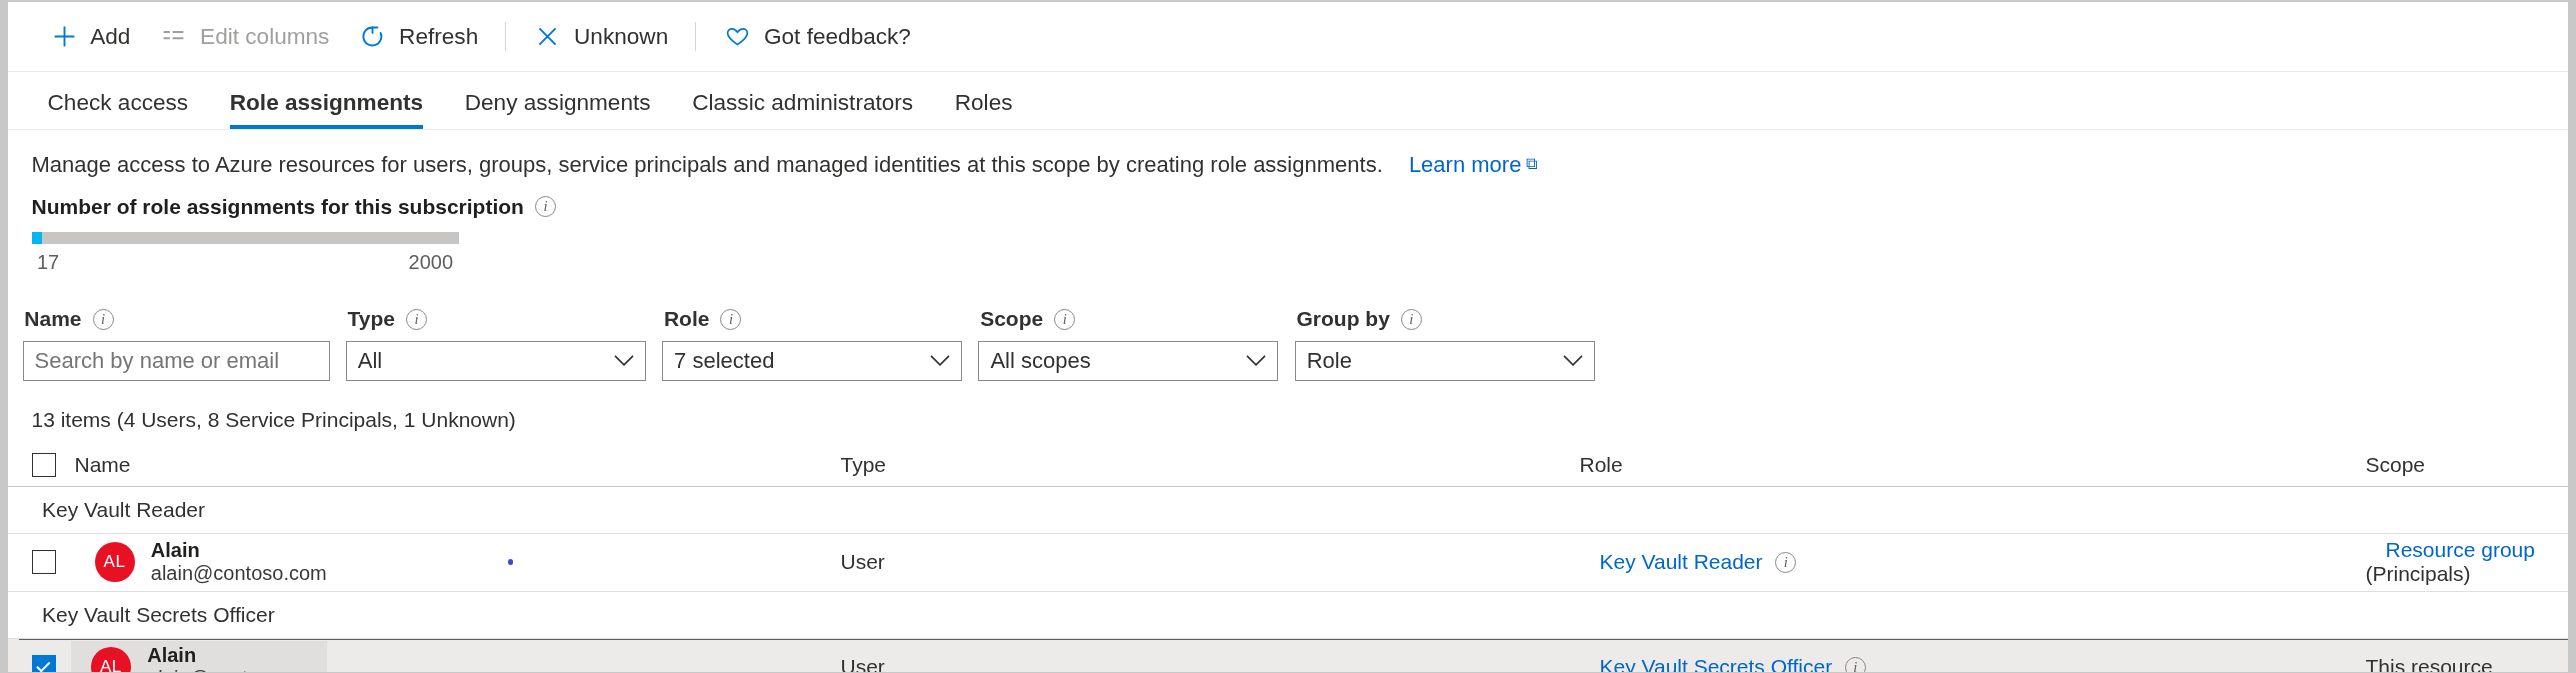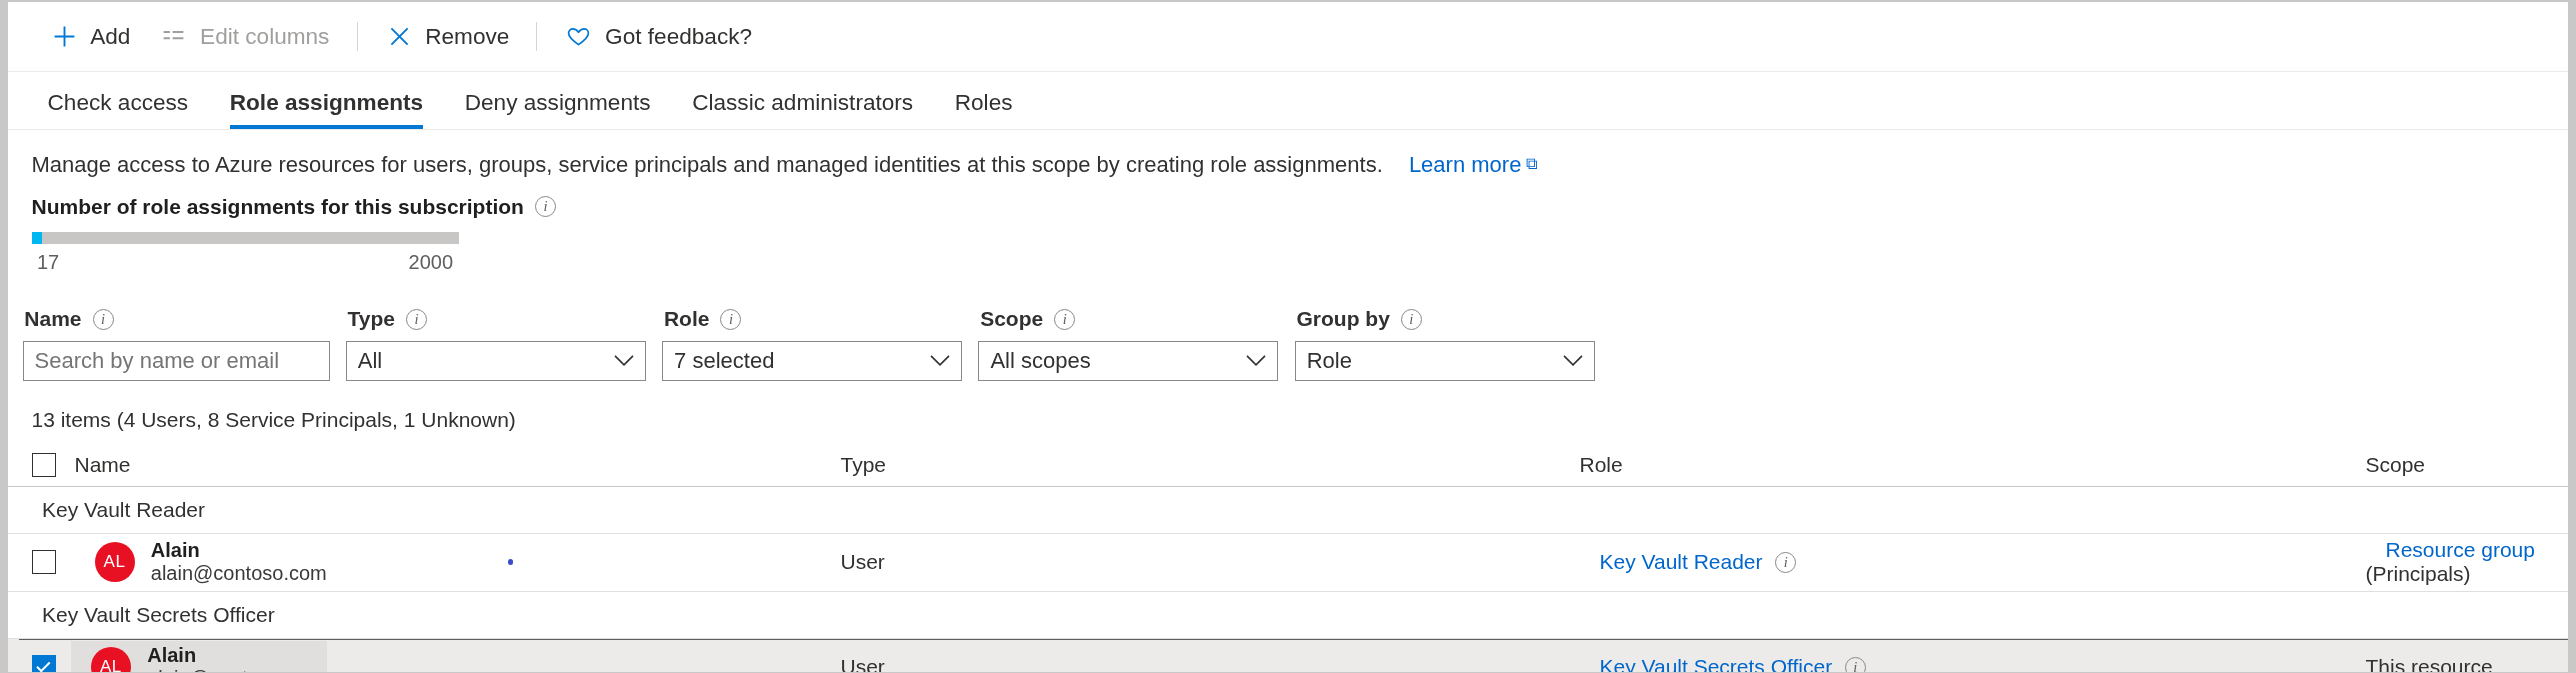--- a/index.html
+++ b/index.html
@@ -348,30 +348,39 @@
 
     <div class="cmd disabled">
       <span class="glyph">
         <svg width="27" height="27" viewBox="0 0 30 30">
           <path d="M4 10 H11 M4 17 H11 M14 10 H26 M14 17 H26" stroke="currentColor" stroke-width="2.1" fill="none"></path>
         </svg>
       </span>
       <span>Edit columns</span>
     </div>
 
+    <div class="cmd">
+      <span class="glyph">
+        <svg width="27" height="27" viewBox="0 0 30 30">
+          <path d="M15 5 A10 10 0 1 0 24 11" stroke="currentColor" stroke-width="2.1" fill="none" stroke-linecap="round"></path>
+          <path d="M15 5 L15 11 M15 5 L20.5 5" stroke="currentColor" stroke-width="2.1" fill="none" stroke-linecap="round"></path>
+        </svg>
+      </span>
+      <span>Refresh</span>
+    </div>
 
     <div class="cmd-sep"></div>
 
     <div class="cmd">
       <span class="glyph">
         <svg width="27" height="27" viewBox="0 0 30 30">
               <path d="M6 6 L24 24 M24 6 L6 24" stroke="currentColor" stroke-width="2.1" fill="none"></path>
             </svg>
       </span>
-      <span>Remove</span>
+      <span>Unknown</span>
     </div>
 
     <div class="cmd-sep"></div>
 
     <div class="cmd">
       <span class="glyph">
         <svg width="27" height="27" viewBox="0 0 30 30">
           <path d="M15 24 C7 18.5 4 14.8 4 11.4 C4 8.6 6.2 6.6 8.9 6.6 C11 6.6 13.2 7.9 15 10.4 C16.8 7.9 19 6.6 21.1 6.6 C23.8 6.6 26 8.6 26 11.4 C26 14.8 23 18.5 15 24 Z" stroke="currentColor" stroke-width="1.9" fill="none" stroke-linejoin="round"></path>
         </svg>
       </span>

